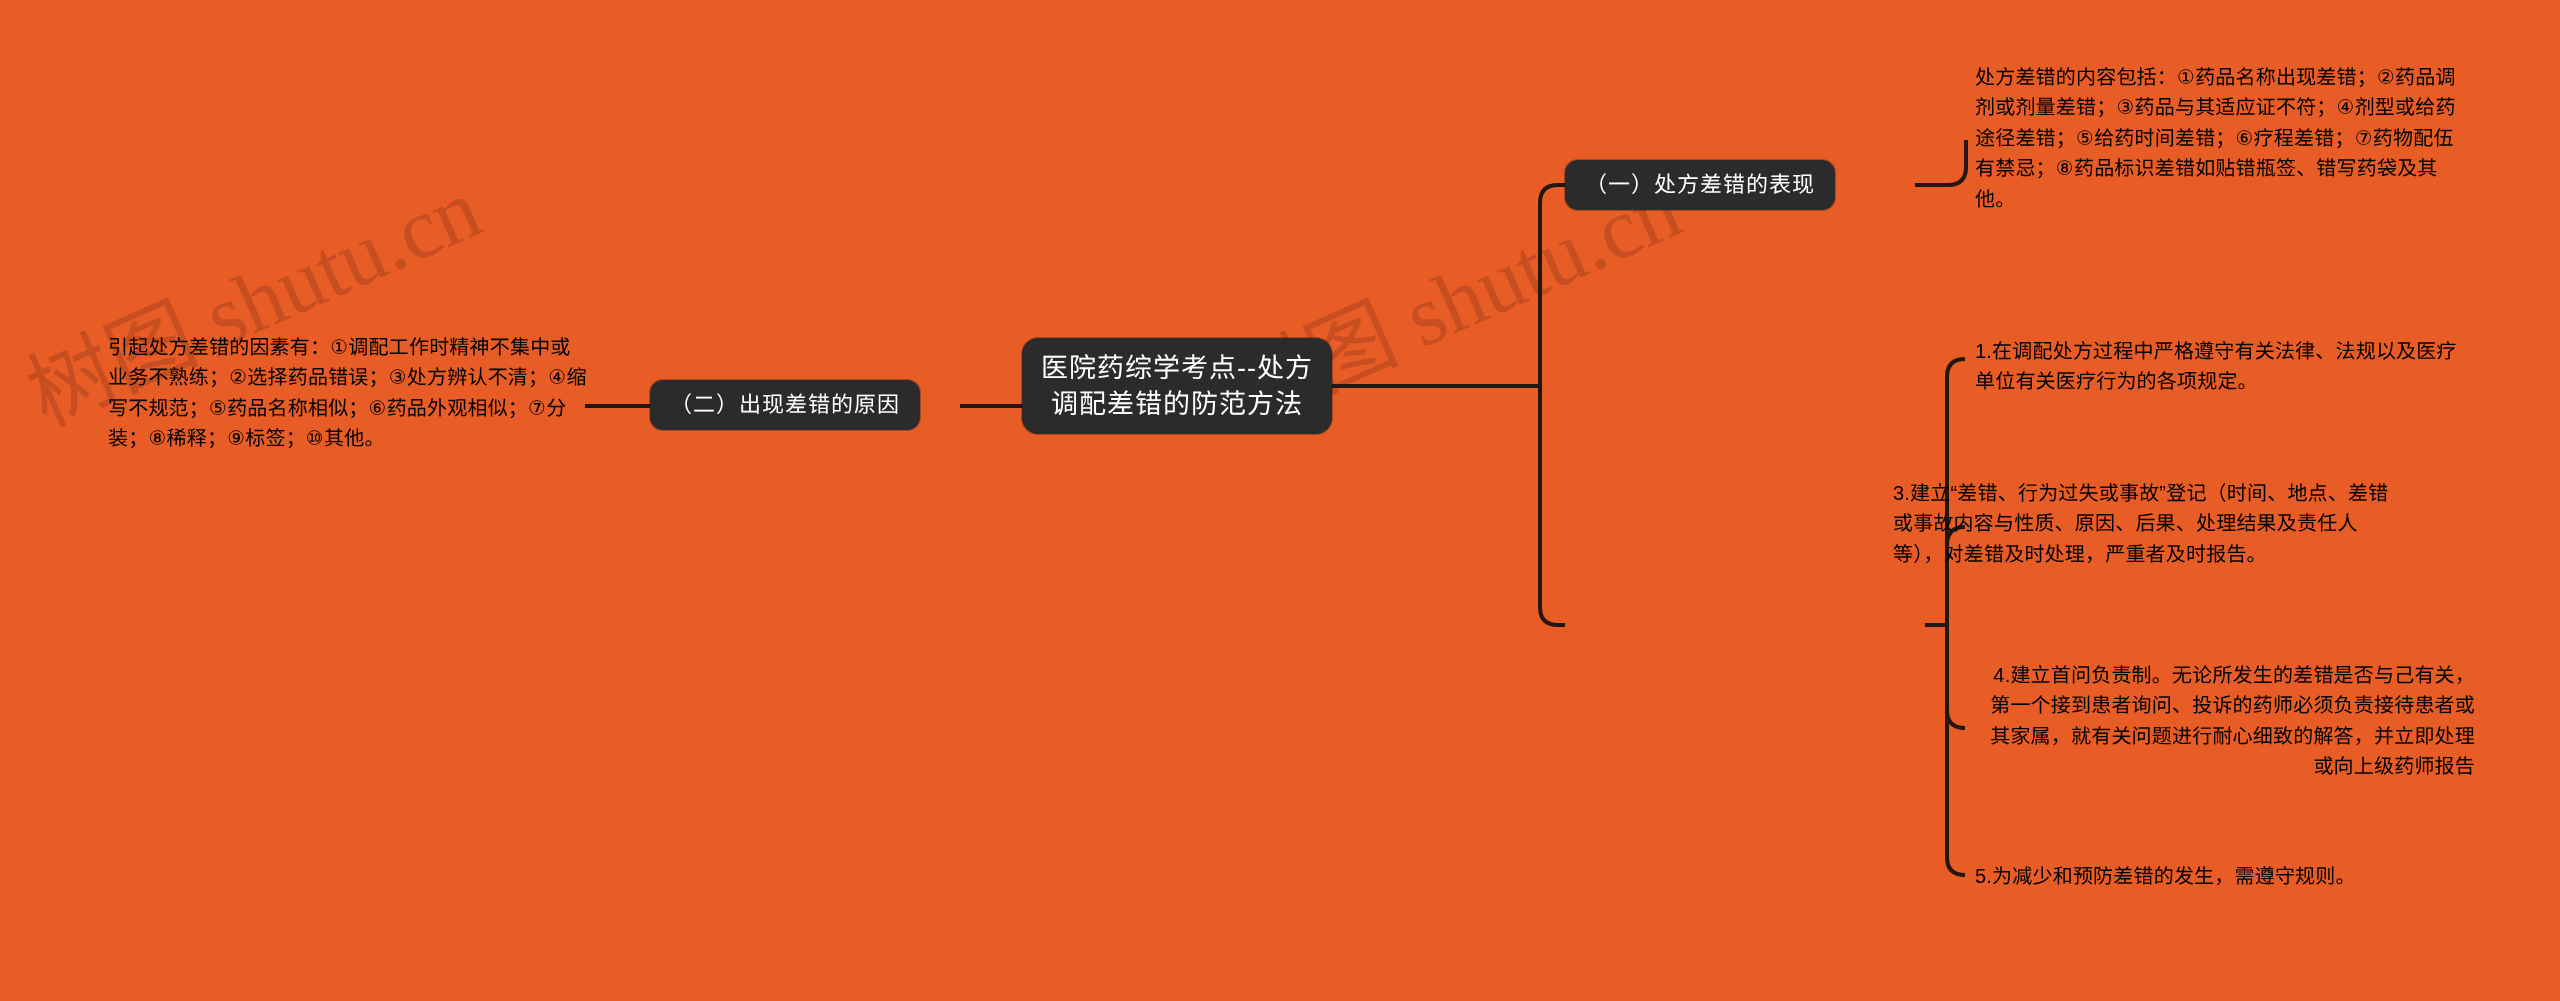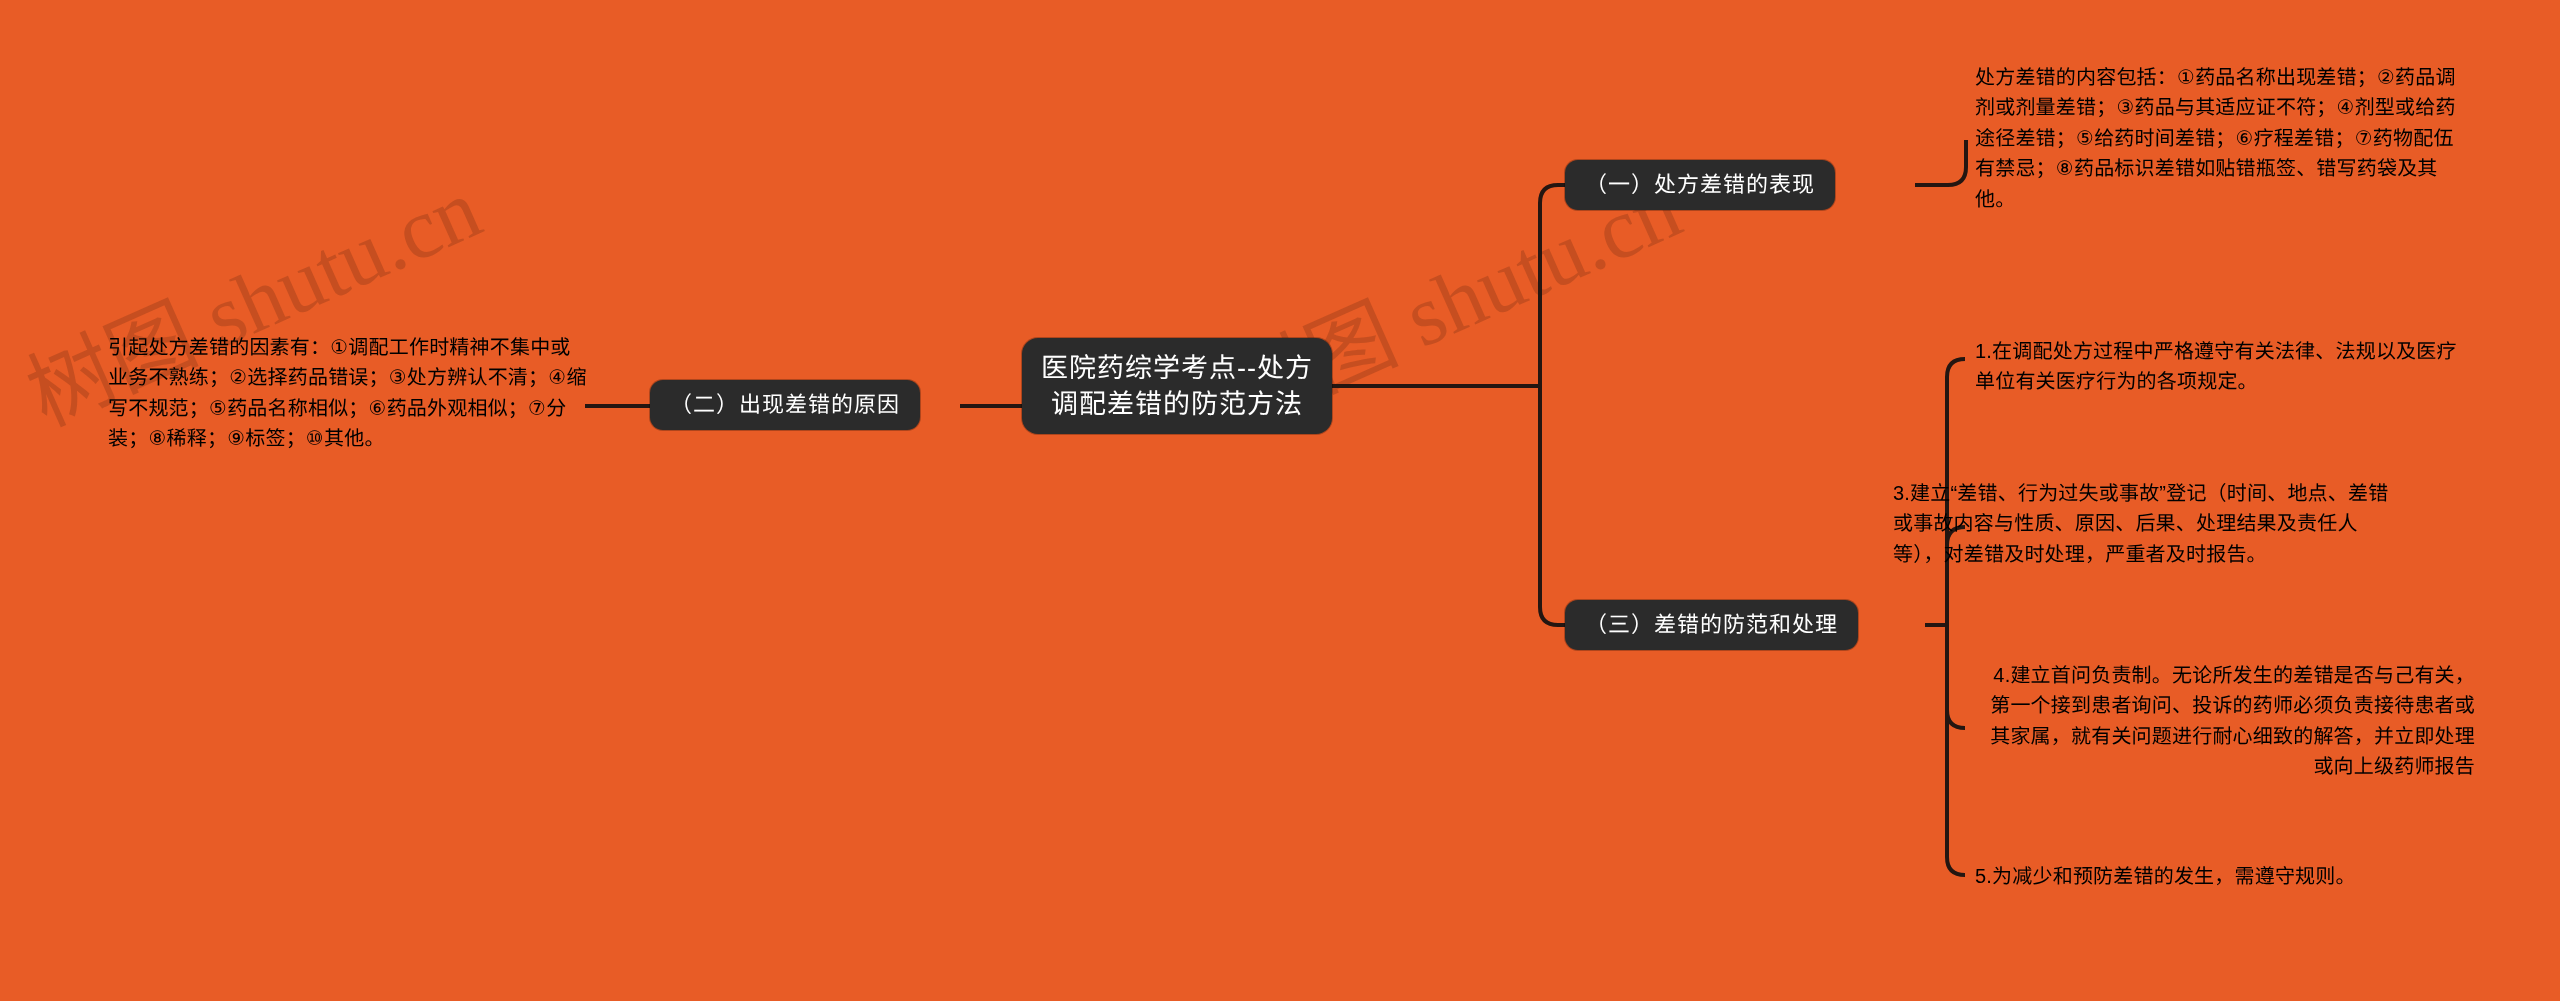--- a/index.html
+++ b/index.html
@@ -113,23 +113,20 @@
   </svg>
 
   <div class="node node-root">
     <span>医院药综学考点--处方调配差错的防范方法</span>
   </div>
 
   <div class="node node-branch node-b1">
     <span>（一）处方差错的表现</span>
   </div>
 
-  <div class="node node-branch node-b3">
-    <span>（三）差错的防范和处理</span>
-  </div>
 
   <div class="node node-branch node-b2">
     <span>（二）出现差错的原因</span>
   </div>
 
   <div class="textblock tb-r1">处方差错的内容包括：①药品名称出现差错；②药品调剂或剂量差错；③药品与其适应证不符；④剂型或给药途径差错；⑤给药时间差错；⑥疗程差错；⑦药物配伍有禁忌；⑧药品标识差错如贴错瓶签、错写药袋及其他。</div>
 
   <div class="textblock tb-left">引起处方差错的因素有：①调配工作时精神不集中或业务不熟练；②选择药品错误；③处方辨认不清；④缩写不规范；⑤药品名称相似；⑥药品外观相似；⑦分装；⑧稀释；⑨标签；⑩其他。</div>
 
   <div class="textblock tb-r-1">1.在调配处方过程中严格遵守有关法律、法规以及医疗单位有关医疗行为的各项规定。</div>

